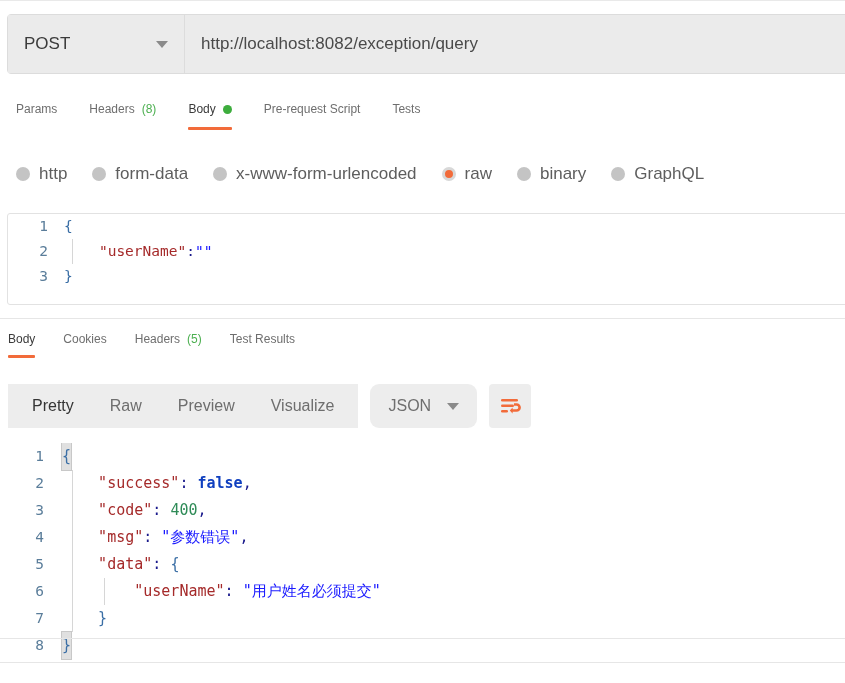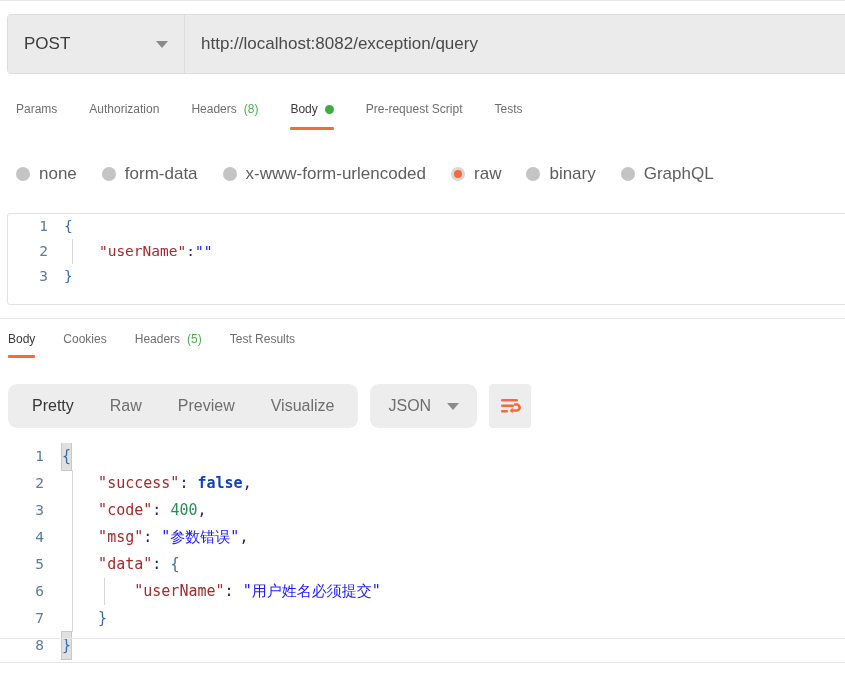--- a/index.html
+++ b/index.html
@@ -120,21 +120,21 @@
   .res-tabs .tab.active::after { left: 8px; right: 14px; }
   .res-tabs .tab:not(:first-child).active::after { left: 14px; }
 
   
   .res-toolbar {
     position: absolute; left: 8px; top: 384px; height: 44px;
     display: flex; align-items: center; gap: 12px;
   }
   .seg {
     display: flex; align-items: center; height: 44px;
-    background: #ededed; border-radius: 9px; padding: 0 6px;
+    background: #ededed; border-radius: 0; padding: 0 6px;
   }
   .seg-item {
     padding: 0 18px; font-size: 16px; color: #6e6e6e;
     line-height: 44px; cursor: pointer; white-space: nowrap;
   }
   .seg-item.active { color: #353535; }
   .fmt {
     display: flex; align-items: center; gap: 16px; height: 44px;
     background: #ededed; border-radius: 9px; padding: 0 18px;
     cursor: pointer;
@@ -174,42 +174,39 @@
       <span class="caret"></span>
     </div>
     <div class="url-input" placeholder="Enter request URL">http://localhost:8082/exception/query</div>
   </div>
 
   <div class="req-tabs">
     <div class="tab">
       <span>Params</span>
     </div>
     <div class="tab">
-      <span>Authorization</span>
-    </div>
-    <div class="tab">
       <span>Headers</span>
       <span class="count">(8)</span>
     </div>
     <div class="tab active">
       <span>Body</span>
       <span class="greendot"></span>
     </div>
     <div class="tab">
       <span>Pre-request Script</span>
     </div>
     <div class="tab">
       <span>Tests</span>
     </div>
   </div>
 
   <div class="radios">
     <div class="radio">
       <span class="dot"></span>
-      <span>none</span>
+      <span>http</span>
     </div>
     <div class="radio">
       <span class="dot"></span>
       <span>form-data</span>
     </div>
     <div class="radio">
       <span class="dot"></span>
       <span>x-www-form-urlencoded</span>
     </div>
     <div class="radio selected">

